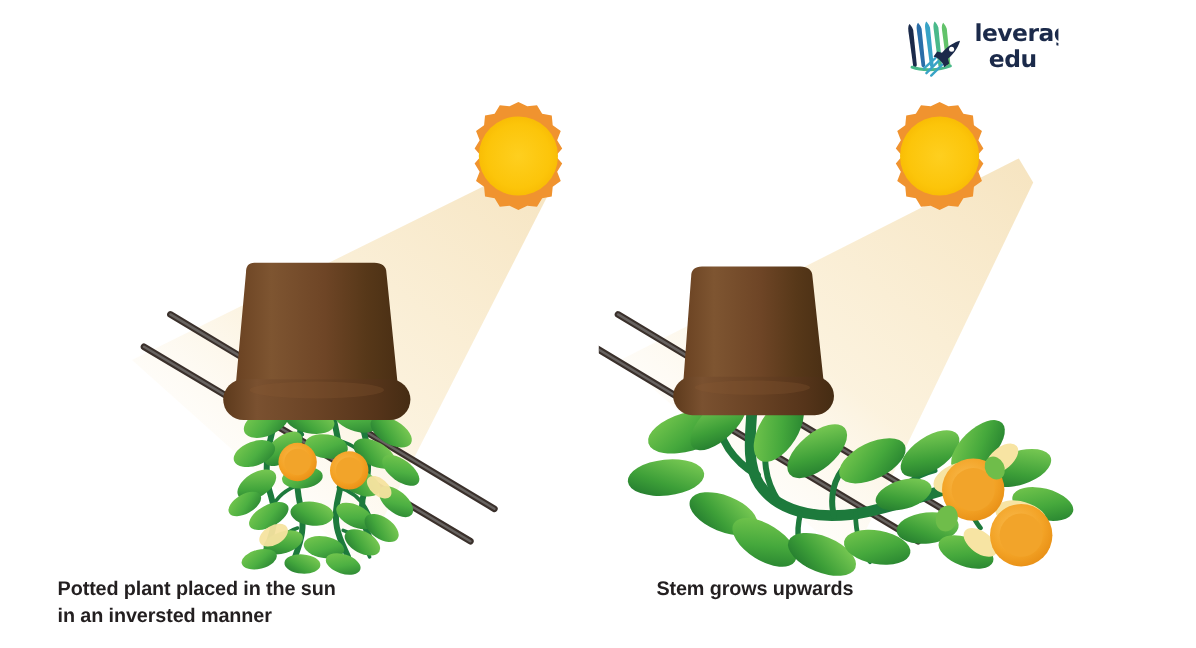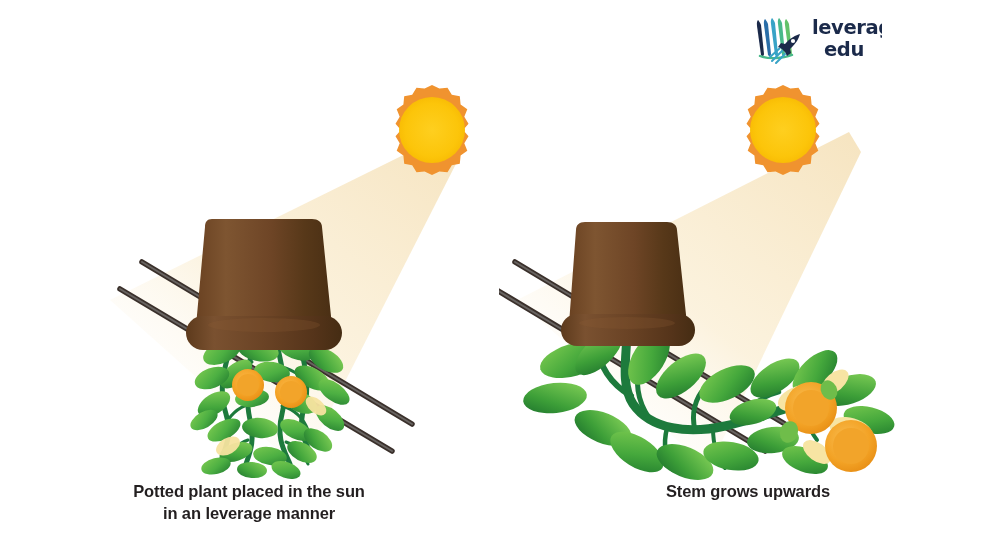--- a/index.html
+++ b/index.html
@@ -34,27 +34,27 @@
     height: 540px;
   }
   .panel-left  { left: 0px; }
   .panel-right { left: 499px; }
 
   .caption {
     position: absolute;
     left: 0;
     width: 498px;
     top: 480px;
-    text-align: center;
     color: #231f20;
     font-family: "Liberation Sans", sans-serif;
     font-size: 16.5px;
     font-weight: bold;
     line-height: 22px;
     letter-spacing: -0.1px;
+    padding-left: 48px;
   }
   .caption .line { display: block; }
   svg { display: block; }
 </style>
 </head>
 <body>
 
 <div class="stage">
 
   <div class="panel panel-left">
@@ -172,21 +172,21 @@
         <path d="M 212 219 L 312 219 C 318 219 322 222 322 227 L 332 326 L 196 326 L 205 227 C 205 222 207 219 212 219 Z" fill="url(#potL)"></path>
         <rect x="186" y="316" width="156" height="34" rx="17" fill="url(#rimL)"></rect>
         <ellipse cx="264" cy="325" rx="56" ry="7" fill="#8a5c35" opacity="0.25"></ellipse>
       </g>
 
       </svg>
       <div></div>
 
     <div class="caption">
       <span class="line">Potted plant placed in the sun</span>
-      <span class="line">in an leverage manner</span>
+      <span class="line">in an inversted manner</span>
     </div>
   </div>
 
   <div class="panel panel-right">
     <svg width="498" height="540" viewBox="0 0 498 540">
       <defs>
         <linearGradient id="beamR" x1="1" y1="0" x2="0.15" y2="1">
           <stop offset="0%" stop-color="#f6e4c0" stop-opacity="1"></stop>
           <stop offset="55%" stop-color="#fbf0d8" stop-opacity="0.85"></stop>
           <stop offset="100%" stop-color="#ffffff" stop-opacity="0"></stop>

